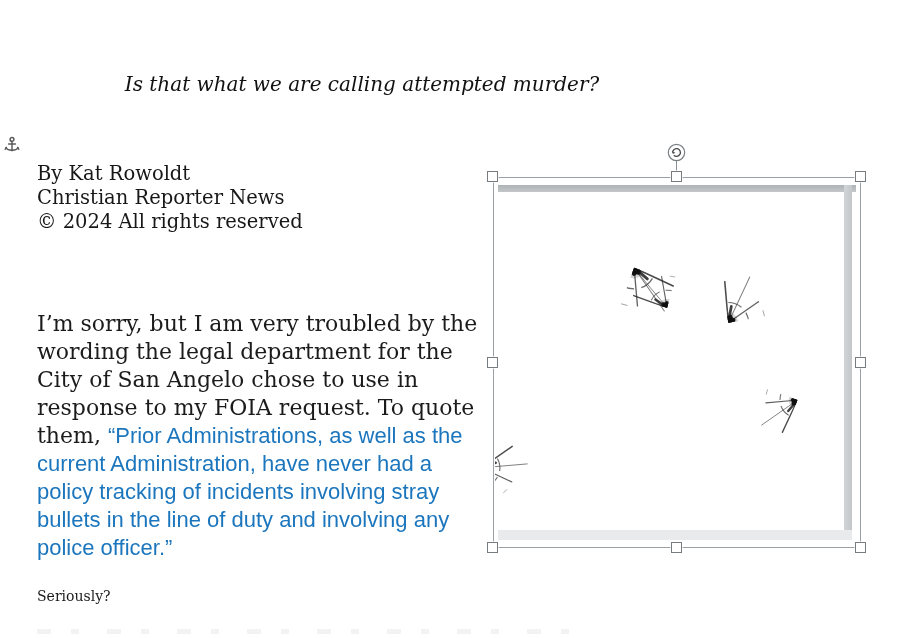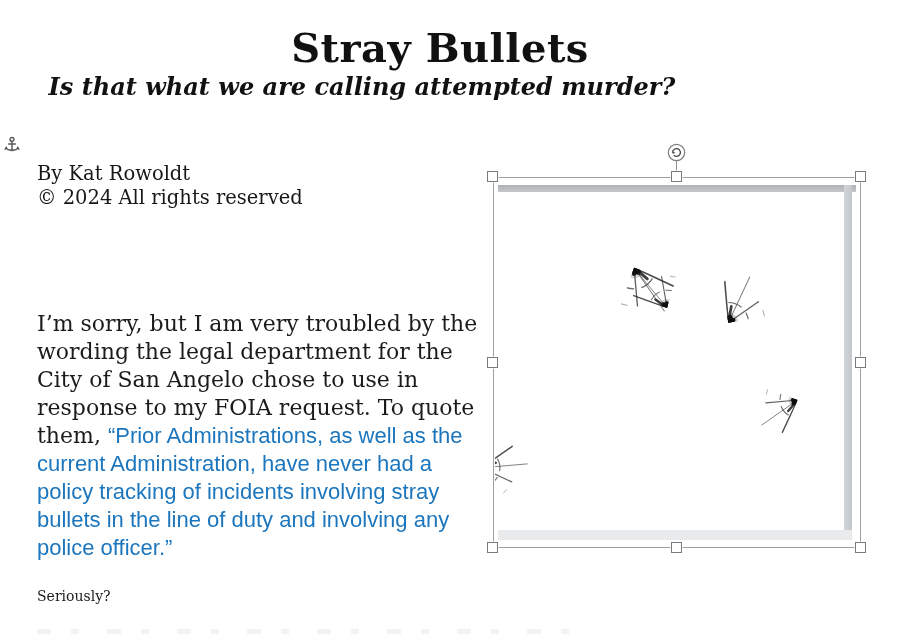--- a/index.html
+++ b/index.html
@@ -21,23 +21,23 @@
     text-align: center;
     font-size: 40px;
     font-weight: 700;
     letter-spacing: 0.5px;
     color: #111111;
   }
   .subtitle {
     position: absolute;
     top: 72px; left: 0; width: 724px;
     text-align: center;
-    font-size: 24px;
+    font-size: 20px;
     font-style: italic;
-    font-weight: 700;
+    font-weight: 400;
     color: #111111;
   }
 
   
   .anchor {
     position: absolute;
     top: 136px; left: 4px;
     width: 16px; height: 18px;
     opacity: 0.85;
   }
@@ -191,38 +191,38 @@
 
       <ellipse rx="9" ry="4.5" transform="rotate(28)" fill="#141414"></ellipse>
       <ellipse rx="4" ry="8.5" transform="rotate(-18)" fill="#141414"></ellipse>
       <circle r="6.5" fill="#0e0e0e"></circle>
     </symbol>
   </defs>
 </svg>
 
 <div class="page">
 
-  <h1 class="title">Stray Bullets</h1>
   <div class="subtitle">Is that what we are calling attempted murder?</div>
 
   <div class="anchor" title="object anchor">
     <svg viewBox="0 0 14 16" width="16" height="18">
       <g stroke="#3c3c3c" stroke-width="1.3" fill="none" stroke-linecap="round">
         <circle cx="7" cy="3" r="1.7"></circle>
         <line x1="7" y1="4.7" x2="7" y2="13.2"></line>
         <line x1="4" y1="7.2" x2="10" y2="7.2"></line>
         <path d="M1.8 10.2 C2.4 13.6, 11.6 13.6, 12.2 10.2"></path>
         <path d="M1.8 10.2 L1 11.8"></path>
         <path d="M12.2 10.2 L13 11.8"></path>
       </g>
     </svg>
   </div>
 
   <div class="byline">
     <div><span>By Kat </span><span class="squiggle-red" style="text-decoration-color: rgb(224, 57, 46);">Rowoldt</span></div>
+    <div>Christian Reporter News</div>
     <div>© 2024 All rights reserved</div>
   </div>
 
   <div class="paragraph"><span>I’m sorry, but I am very troubled by the wording the legal department for the City of San Angelo chose to use in response to my FOIA request. To quote them, </span><span class="quote-blue" style="color: rgb(28, 118, 189);">“Prior Administrations, as well as the current Administration, have never had a policy tracking of incidents involving stray bullets in the line of duty and involving any police officer.”</span></div>
 
   <div class="closing">Seriously?</div>
 
   <div class="cutoff-strip"></div>
 
   <div class="figure-wrap">

